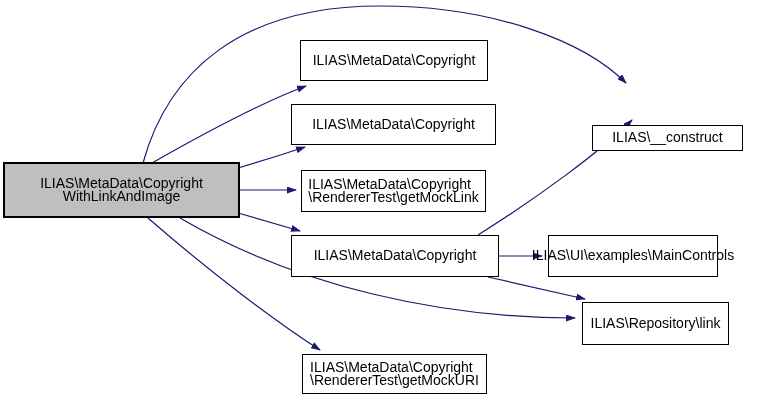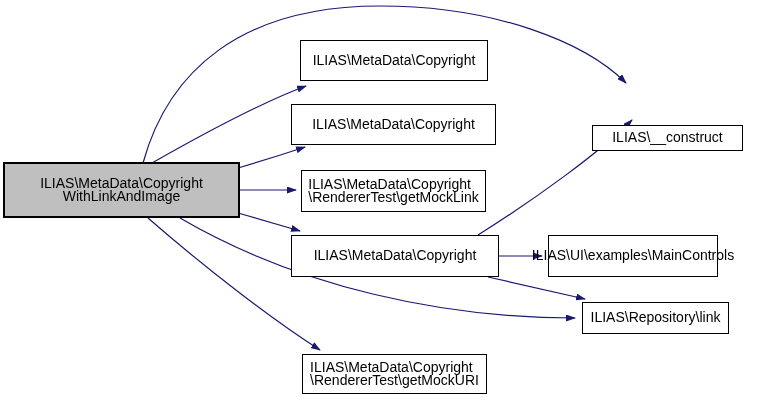--- a/index.html
+++ b/index.html
@@ -35,21 +35,21 @@
   }
   
   #n-test      {left:3px;  top:162px; width:237px; height:56px;}
   #n-icon      {left:300px; top:40px;  width:188px; height:41px;}
   #n-legacymock{left:291px; top:104px; width:205px; height:41px;}
   #n-linkmock  {left:301px; top:170px; width:185px; height:42px;}
   #n-renderer  {left:291px; top:235px; width:208px; height:42px;}
   #n-uri       {left:302px; top:354px; width:185px; height:40px;}
   #n-construct {left:592px; top:88px;  width:151px; height:26px;margin-top:37px;}
   #n-legacyfn  {left:548px; top:235px; width:170px; height:42px;}
-  #n-repolink  {left:582px; top:302px; width:147px; height:32px;}
+  #n-repolink  {left:582px; top:302px; width:147px; height:43px;}
   .edge{fill:none;stroke:#191970;stroke-width:1.2px;}
 </style>
 </head>
 <body>
 
 <div id="canvas">
 
   <svg id="edges" width="768" height="400" viewBox="0 0 768 400" xmlns="http://www.w3.org/2000/svg">
     <defs>
       <marker id="arrow" markerWidth="10" markerHeight="7" refX="9" refY="3.5" orient="auto" markerUnits="userSpaceOnUse">

